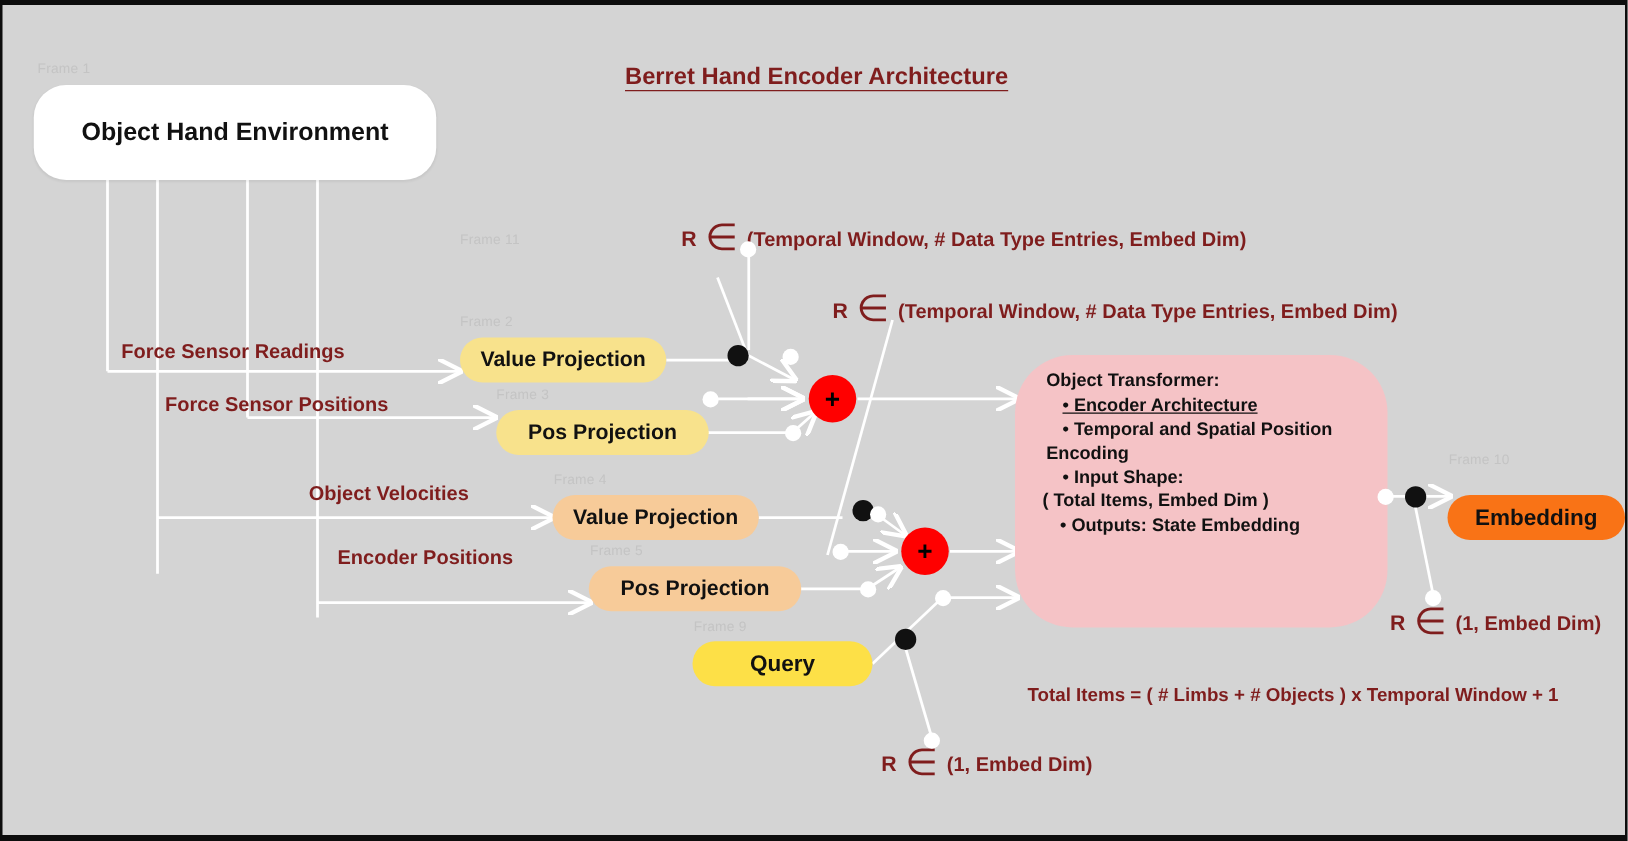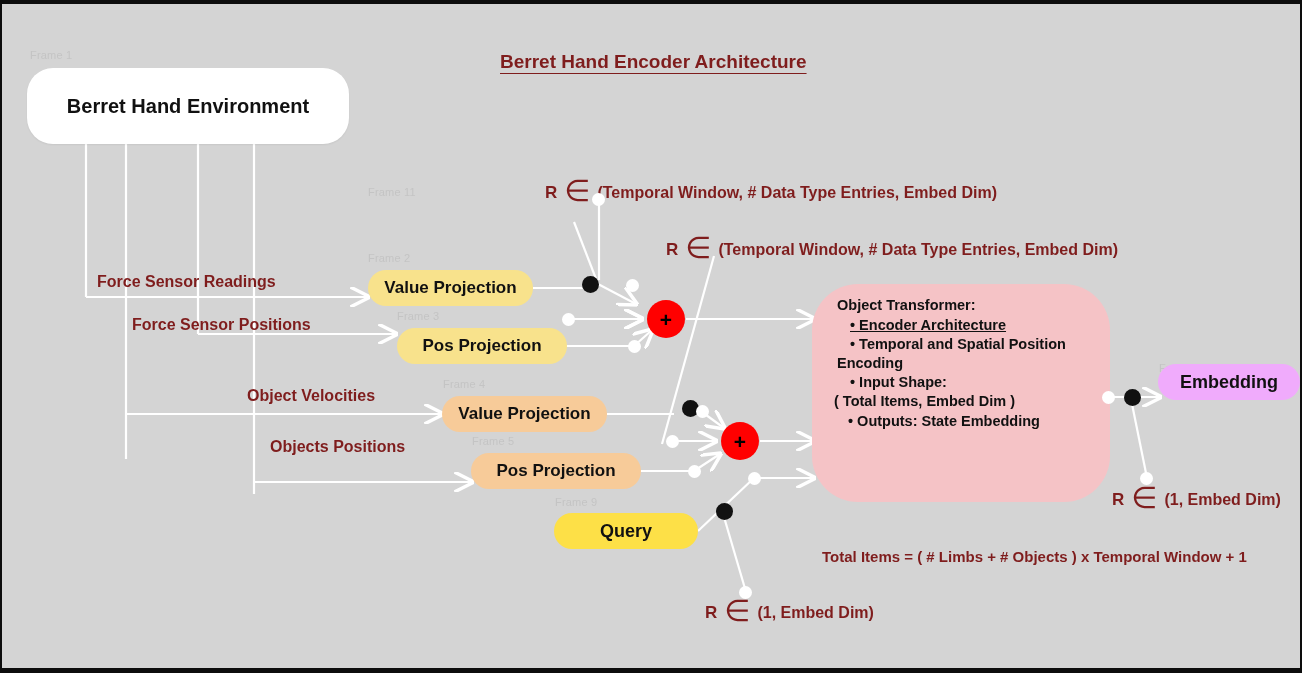--- a/index.html
+++ b/index.html
@@ -145,27 +145,27 @@
 
     <line x1="1106" y1="393" x2="1158" y2="393" stroke-width="2.2" marker-end="url(#ah)"></line>
 
     <line x1="1130" y1="400" x2="1145" y2="474" stroke-width="2.2"></line>
   </svg>
 
   <div class="txt title" style="left:498px;top:47px;">Berret Hand Encoder Architecture</div>
 
   <div class="frame-label" style="left:28px;top:45px;">Frame 1</div>
   <div class="node env-box" style="left:25px;top:64px;width:322px;height:76px;">
-    <span>Berret Hand Environment</span>
+    <span>Object Hand Environment</span>
   </div>
 
   <div class="txt in-label" style="left:95px;top:269px;">Force Sensor Readings</div>
   <div class="txt in-label" style="left:130px;top:312px;">Force Sensor Positions</div>
   <div class="txt in-label" style="left:245px;top:383px;">Object Velocities</div>
-  <div class="txt in-label" style="left:268px;top:434px;">Objects Positions</div>
+  <div class="txt in-label" style="left:268px;top:434px;">Encoder Positions</div>
 
   <div class="frame-label" style="left:366px;top:182px;">Frame 11</div>
 
   <div class="frame-label" style="left:366px;top:248px;">Frame 2</div>
   <div class="node" style="left:366px;top:266px;width:165px;height:36px;background:#f8e28c;font-size:17px;">
     <span>Value Projection</span>
   </div>
 
   <div class="frame-label" style="left:395px;top:306px;">Frame 3</div>
   <div class="node" style="left:395px;top:324px;width:170px;height:36px;background:#f8e28c;font-size:17px;">
@@ -181,21 +181,21 @@
   <div class="node" style="left:469px;top:449px;width:170px;height:36px;background:#f7cb99;font-size:17px;">
     <span>Pos Projection</span>
   </div>
 
   <div class="frame-label" style="left:553px;top:492px;">Frame 9</div>
   <div class="node" style="left:552px;top:509px;width:144px;height:36px;background:#fde047;font-size:18px;">
     <span>Query</span>
   </div>
 
   <div class="frame-label" style="left:1157px;top:358px;">Frame 10</div>
-  <div class="node" style="left:1156px;top:360px;width:142px;height:36px;background:#f0abfc;font-size:18px;">
+  <div class="node" style="left:1156px;top:392px;width:142px;height:36px;background:#f97316;font-size:18px;">
     <span>Embedding</span>
   </div>
 
   <div class="pinkbox" style="left:810px;top:280px;width:298px;height:218px;"></div>
   <div class="pink-text" style="left:835px;top:292px;">Object Transformer:</div>
   <div class="pink-text" style="left:848px;top:312px;text-decoration:underline;">• Encoder Architecture</div>
   <div class="pink-text" style="left:848px;top:331px;">• Temporal and Spatial Position</div>
   <div class="pink-text" style="left:835px;top:350px;">Encoding</div>
   <div class="pink-text" style="left:848px;top:369px;">• Input Shape:</div>
   <div class="pink-text" style="left:832px;top:388px;">(  Total Items, Embed Dim )</div>

